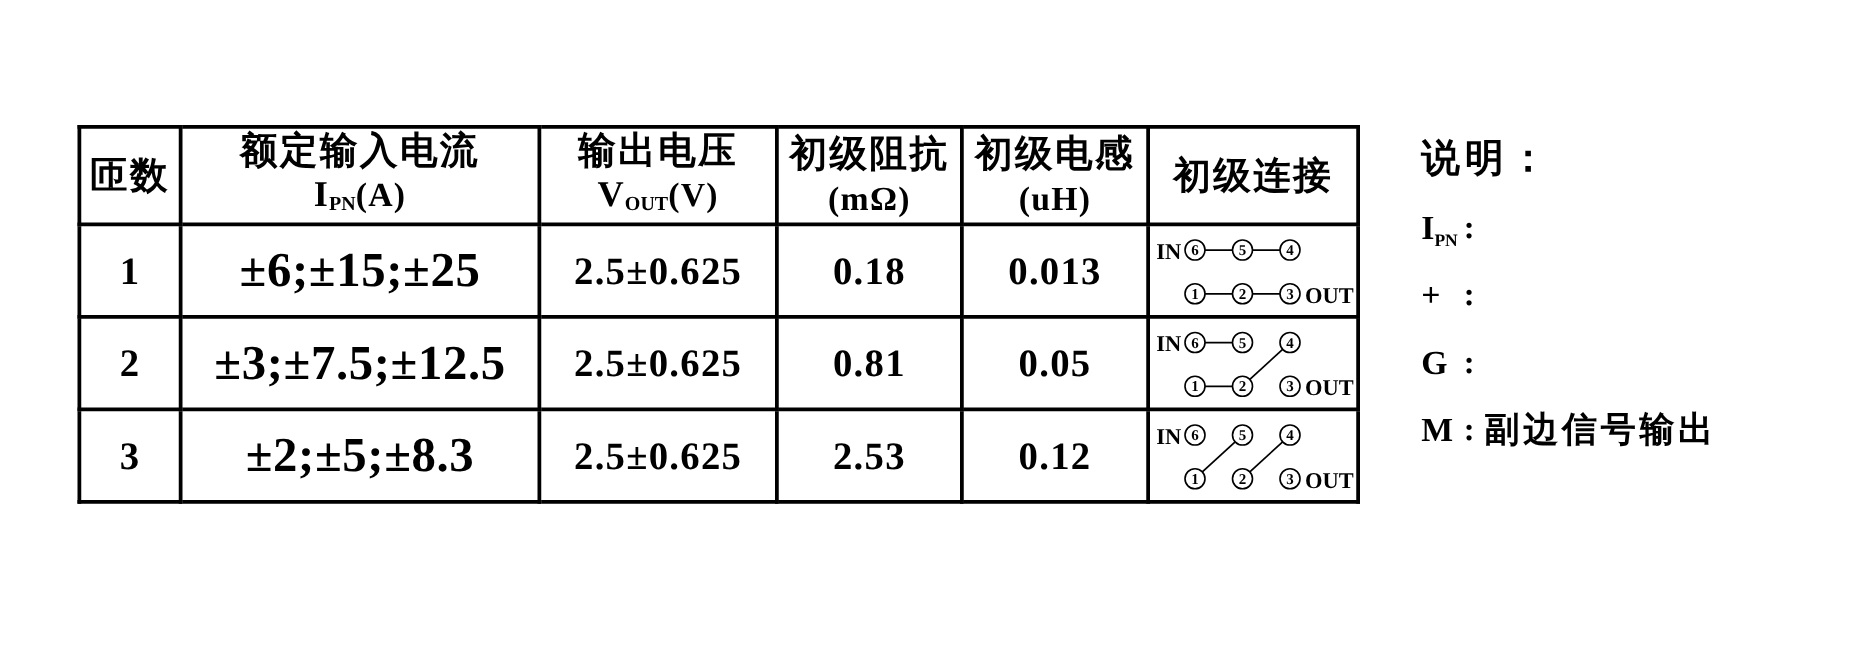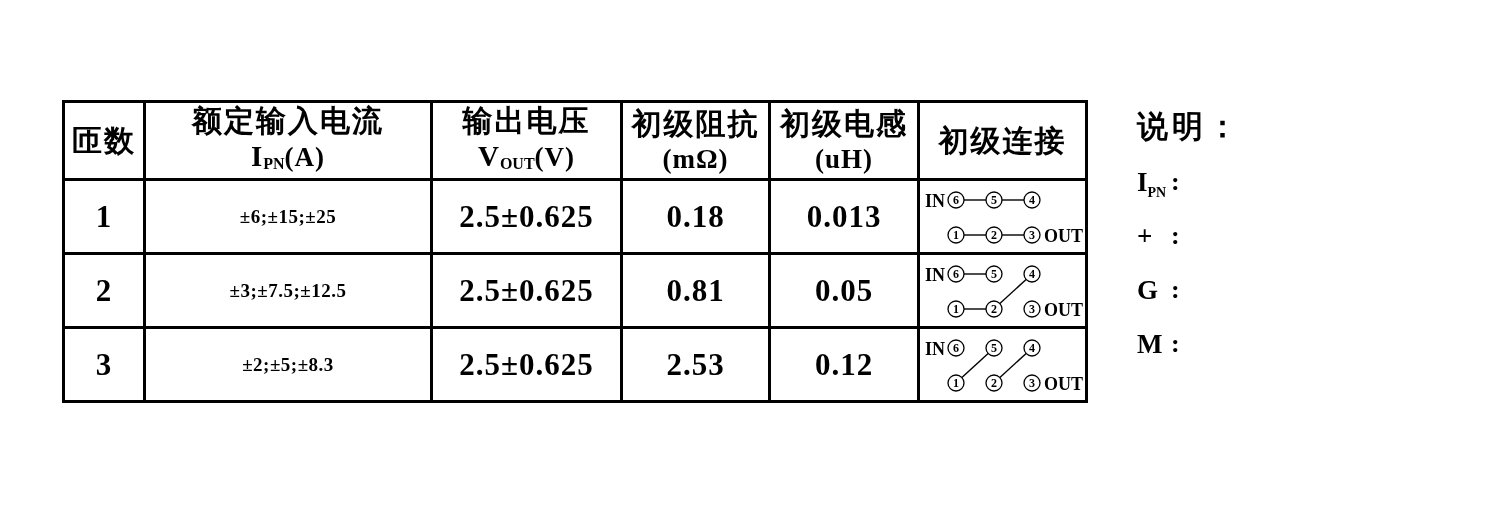--- a/index.html
+++ b/index.html
@@ -19,21 +19,21 @@
     border:3px solid #000;padding:0;text-align:center;vertical-align:middle;
     overflow:hidden;white-space:nowrap;
   }
   tr.hdr{height:76px;}
   tr.data-row{height:74px;}
   .hdr-title{font-size:30px;letter-spacing:2px;line-height:36px;}
   .hdr-unit{font-size:27px;letter-spacing:1px;line-height:34px;}
   .hdr-sym{font-size:29px;}
   .hdr-sub{font-size:16px;position:relative;top:3px;letter-spacing:0;}
   .cell-num{font-size:31px;letter-spacing:1px;}
-  .cell-current{font-size:19px;letter-spacing:0.5px;}
+  .cell-current{font-size:39px;letter-spacing:0.5px;}
   .conn-cell{vertical-align:middle;}
   .conn-cell svg{display:block;margin:0 auto;}
   .conn-label{
     font-family:"Liberation Serif","DejaVu Serif",serif;
     font-size:18px;font-weight:600;fill:#000;
   }
   .conn-pin-num{
     font-family:"Liberation Serif","DejaVu Serif",serif;
     font-size:12px;fill:#000;
   }
@@ -185,15 +185,16 @@
         <span class="leg-sym">+</span>
         <span class="leg-sep">:</span>
       </div>
       <div class="legend-item">
         <span class="leg-sym">G</span>
         <span class="leg-sep">:</span>
       </div>
       <div class="legend-item">
         <span class="leg-sym">M</span>
         <span class="leg-sep">:</span>
+        <span class="leg-text">副边信号输出</span>
       </div>
     </div>
 </div>
 
 </body></html>

